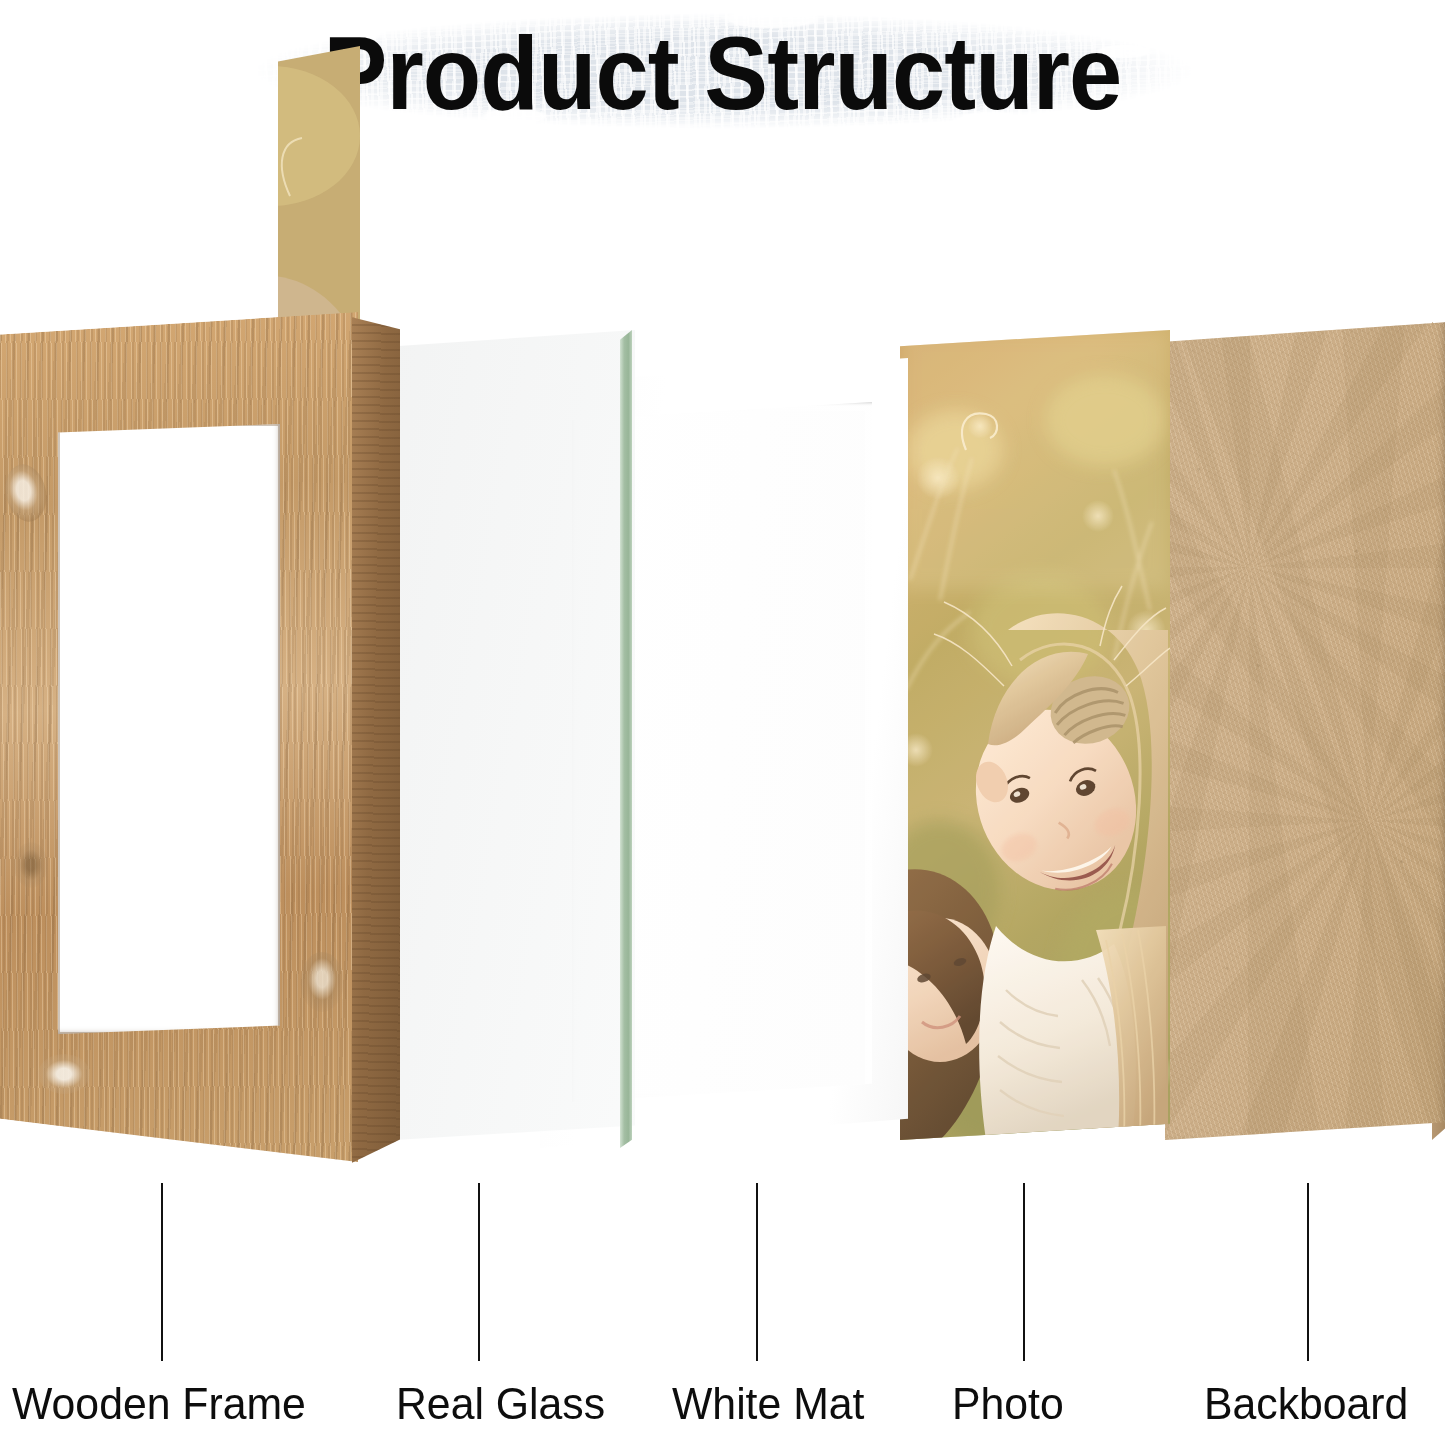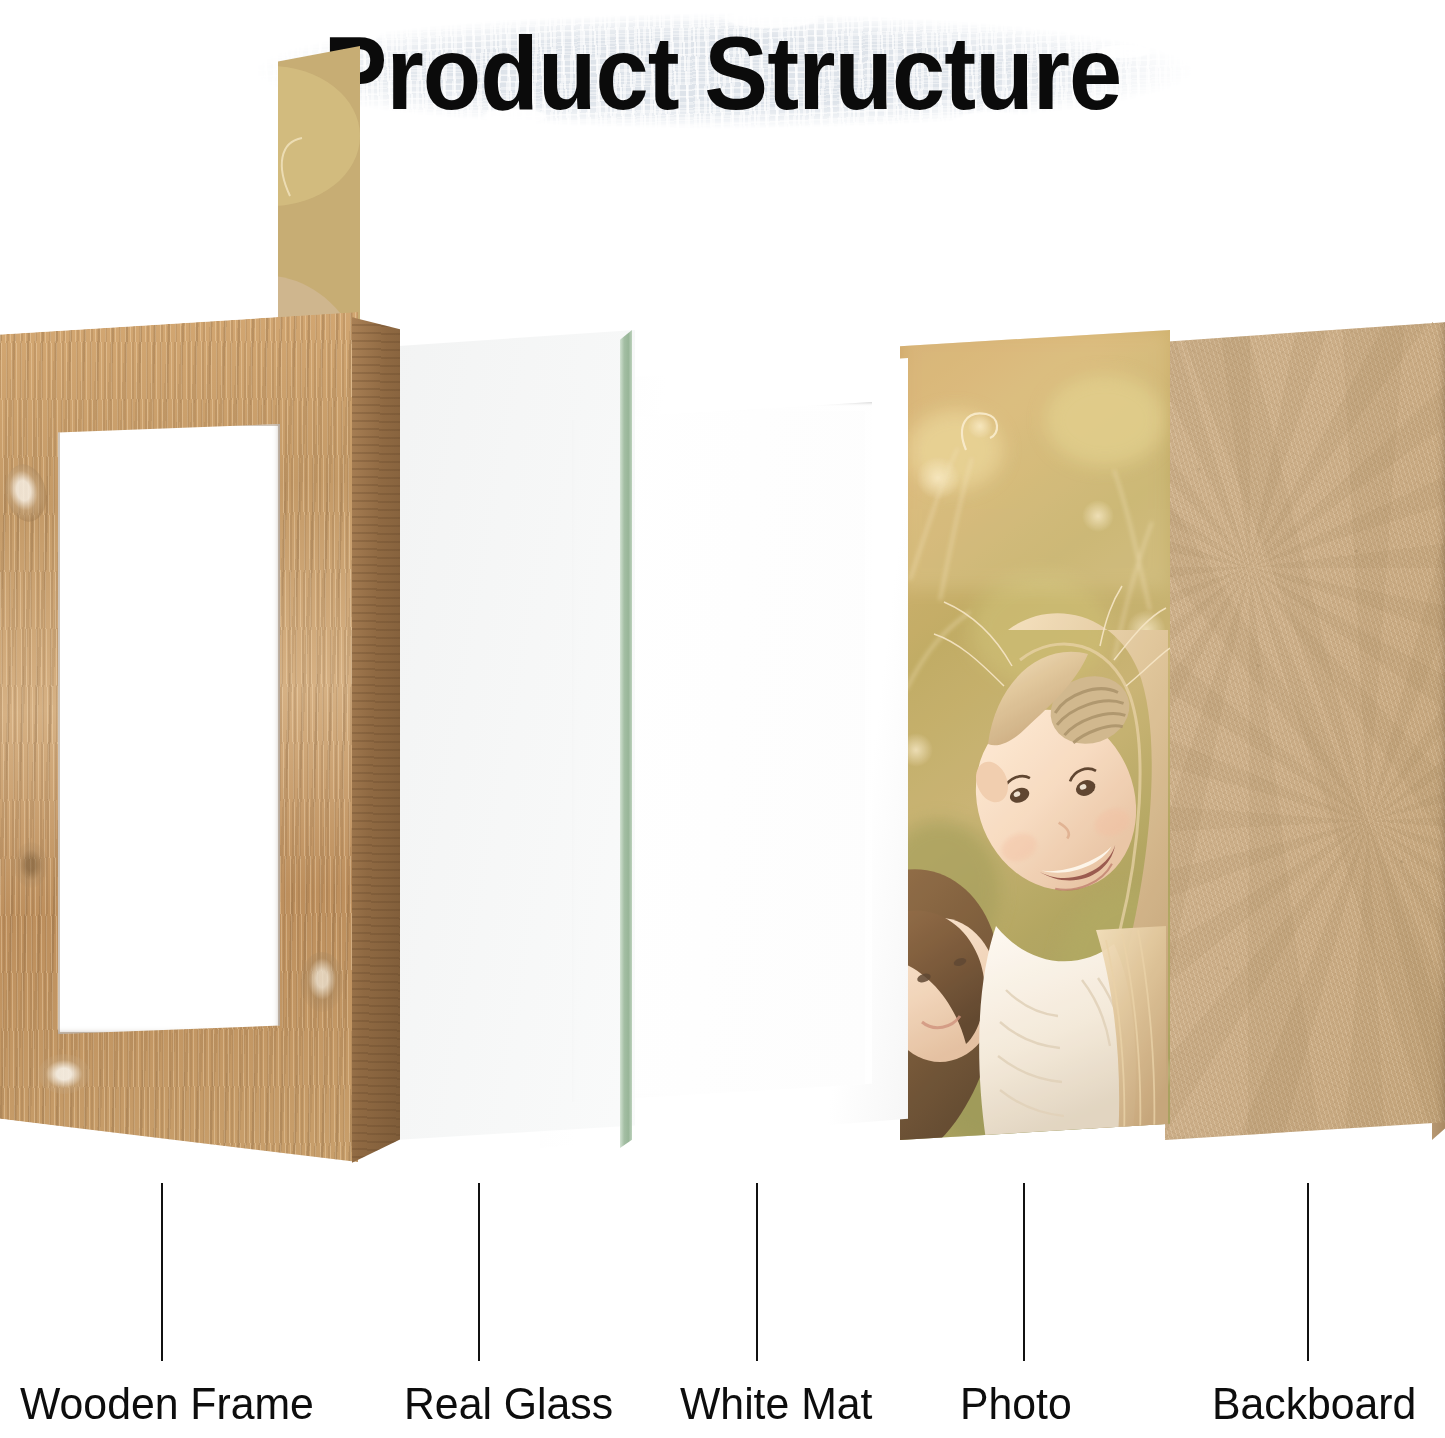--- a/index.html
+++ b/index.html
@@ -176,21 +176,21 @@
     background:#ffffff;
     box-shadow:inset 0 0 0 2px rgba(120,92,60,.35), -3px -3px 6px -3px rgba(90,65,40,.5) inset;
   }
 
   
   .leader{
     position:absolute;width:2px;background:#111111;top:1183px;height:178px;
   }
 
   
-  #labels{position:absolute;left:8px;top:1378px;width:1230px;height:60px;}
+  #labels{position:absolute;left:0;top:1378px;width:1230px;height:60px;}
   .label{
     position:absolute;top:0;
     font-family:"Liberation Sans Narrow","Liberation Sans",sans-serif;
     font-weight:normal;
     font-size:45px;
     line-height:52px;
     color:#0d0d0d;
     transform:scaleX(.95);
     transform-origin:left center;
     white-space:nowrap;

